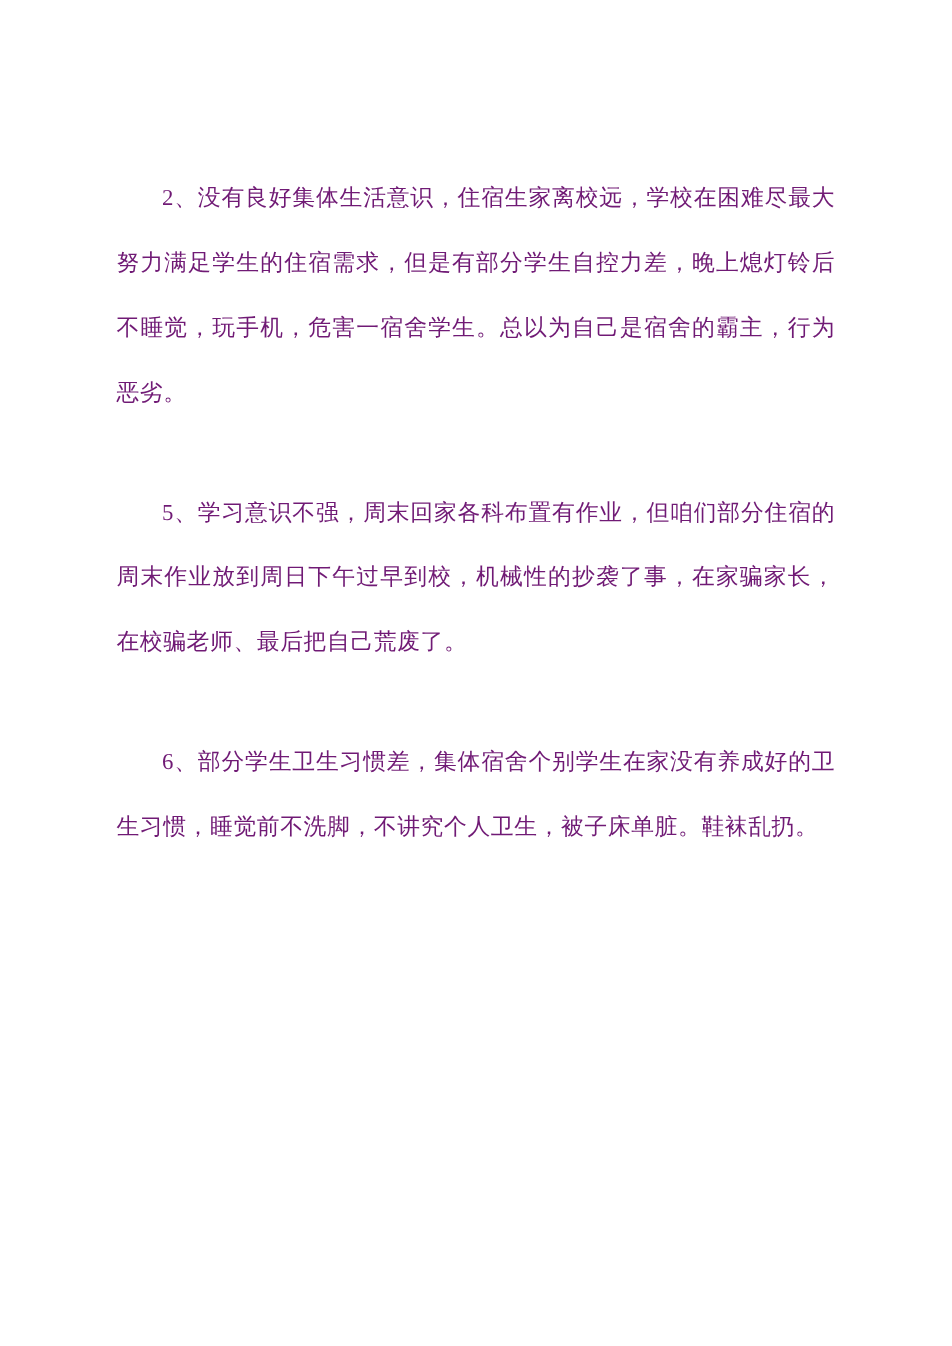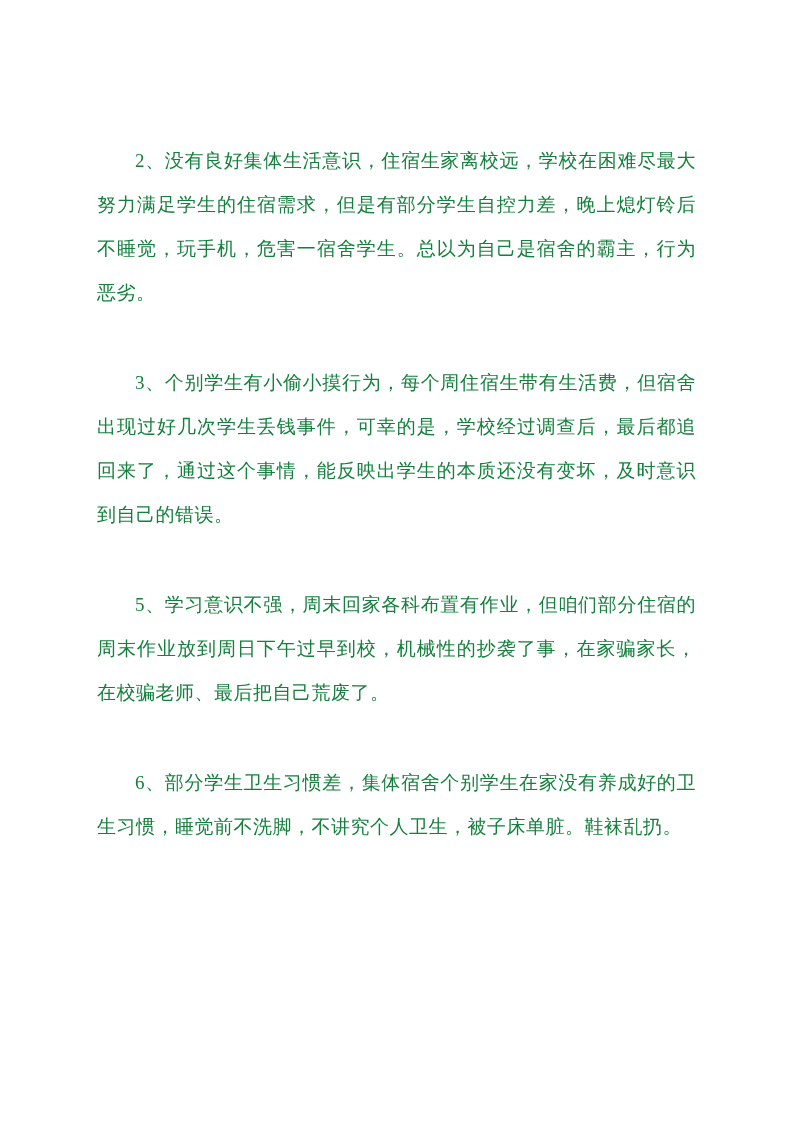--- a/index.html
+++ b/index.html
@@ -18,31 +18,30 @@
   .content {
     box-sizing: border-box;
     padding: 139px 97px 0 97px;
     width: 793px;
   }
   p.para {
     margin: 0 0 46px 0;
     padding: 0;
     font-family: "Liberation Serif", "DejaVu Serif", serif;
     font-size: 19px;
-    line-height: 44px;
-    color: #15803d;
+    line-height: 54px;
+    color: #701a75;
     text-align: justify;
     text-indent: 2em;
     letter-spacing: 0.5px;
     word-break: break-all;
   }
 </style>
 </head>
 <body>
 
 <div class="page">
   <div class="content">
     <p class="para">2、没有良好集体生活意识，住宿生家离校远，学校在困难尽最大努力满足学生的住宿需求，但是有部分学生自控力差，晚上熄灯铃后不睡觉，玩手机，危害一宿舍学生。总以为自己是宿舍的霸主，行为恶劣。</p>
-    <p class="para">3、个别学生有小偷小摸行为，每个周住宿生带有生活费，但宿舍出现过好几次学生丢钱事件，可幸的是，学校经过调查后，最后都追回来了，通过这个事情，能反映出学生的本质还没有变坏，及时意识到自己的错误。</p>
     <p class="para">5、学习意识不强，周末回家各科布置有作业，但咱们部分住宿的周末作业放到周日下午过早到校，机械性的抄袭了事，在家骗家长，在校骗老师、最后把自己荒废了。</p>
     <p class="para">6、部分学生卫生习惯差，集体宿舍个别学生在家没有养成好的卫生习惯，睡觉前不洗脚，不讲究个人卫生，被子床单脏。鞋袜乱扔。</p>
   </div>
 </div>
 
 </body></html>

